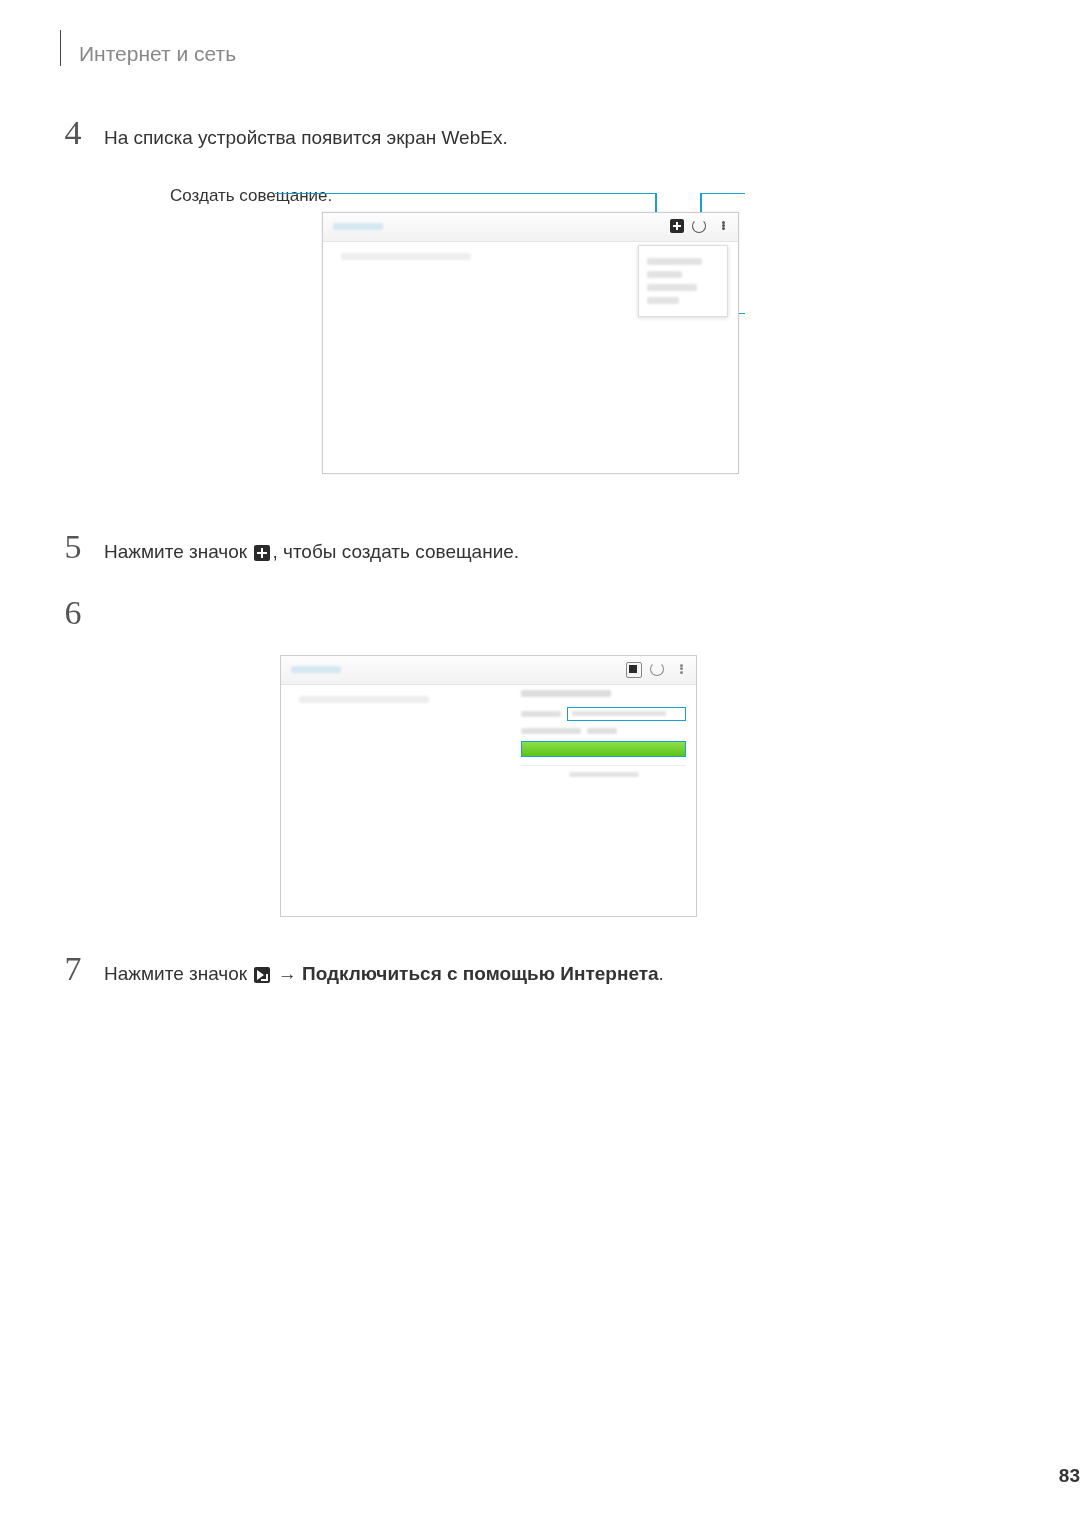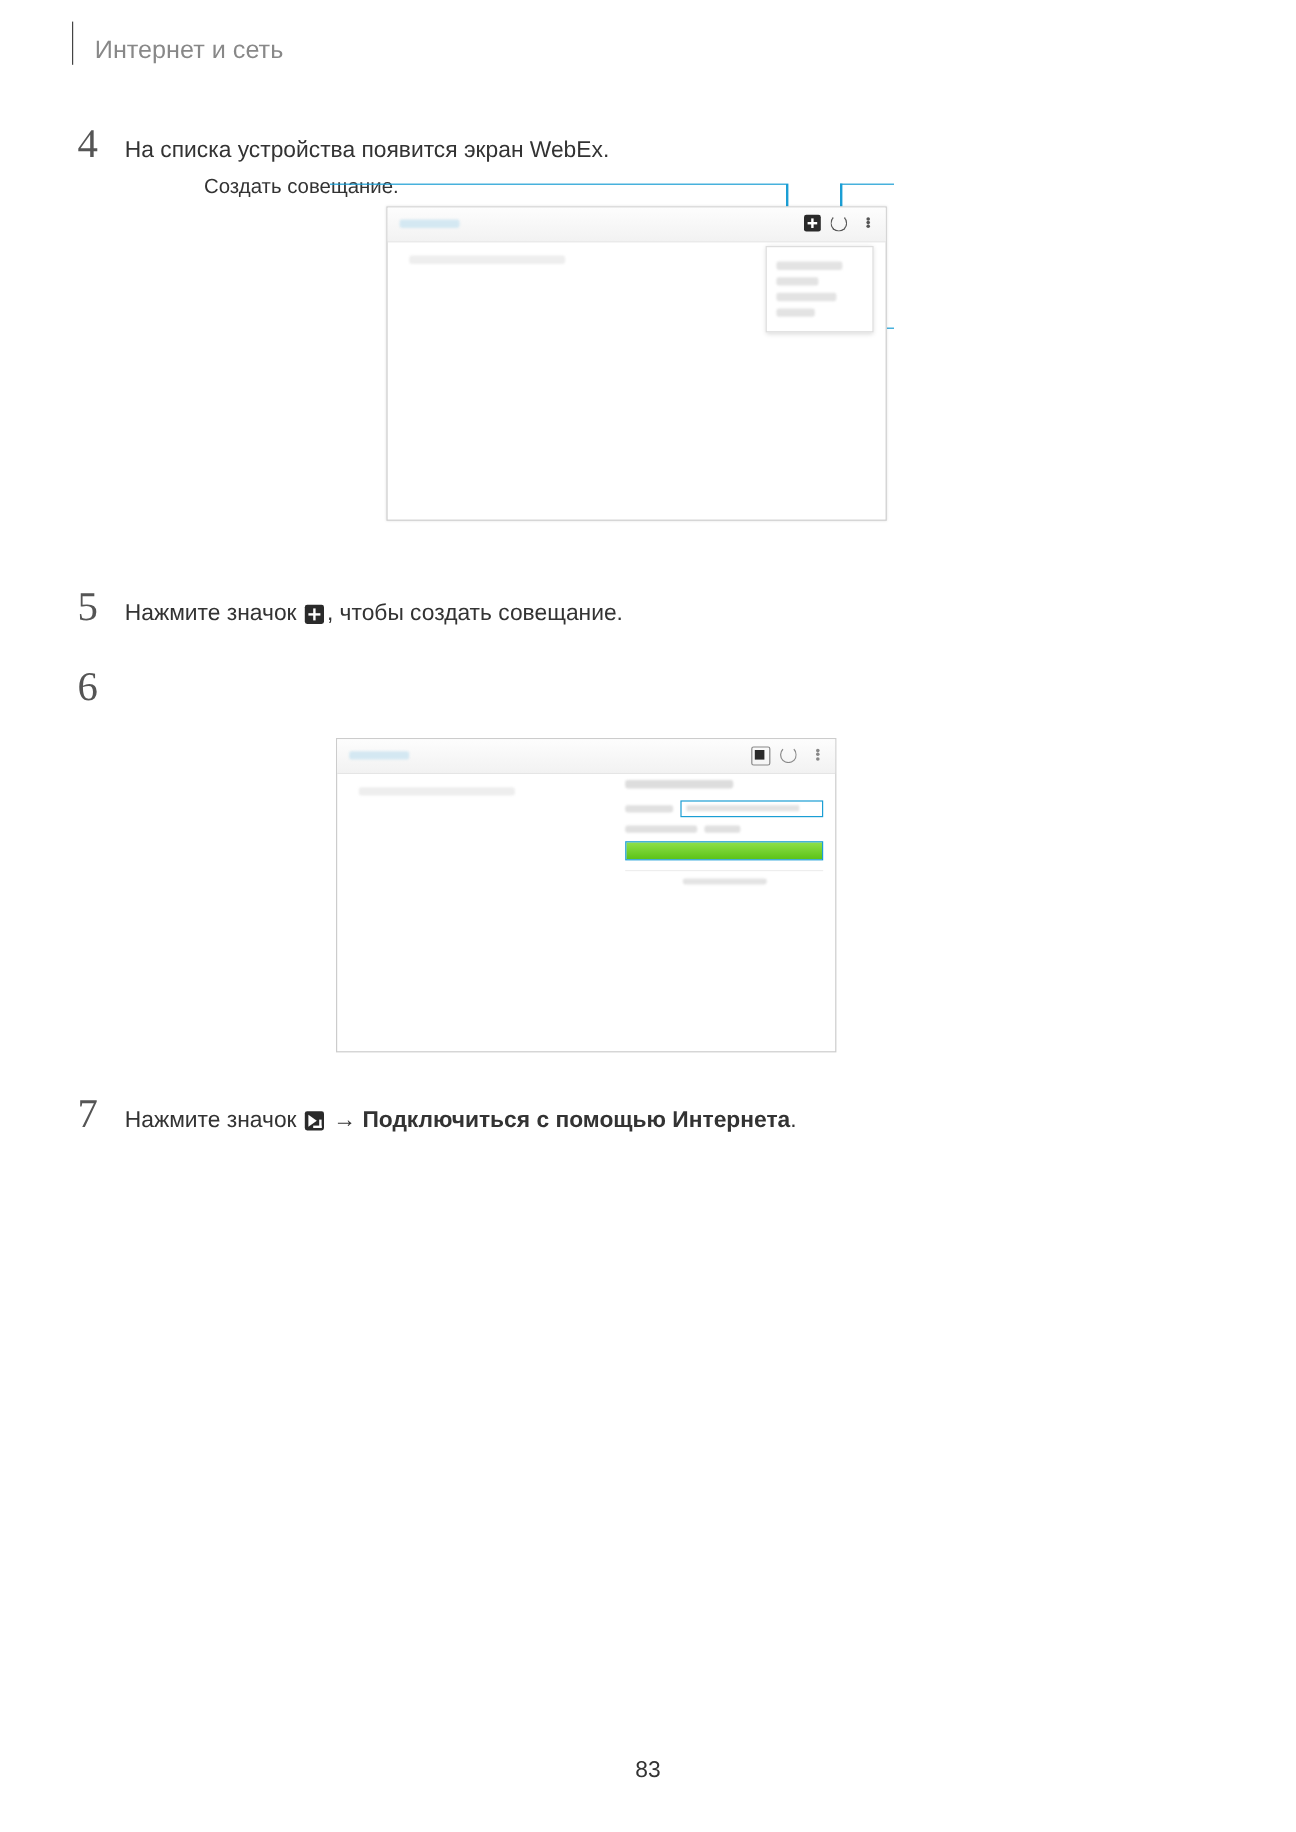--- a/index.html
+++ b/index.html
@@ -9,21 +9,21 @@
     background: #fff;
     color: #333;
     width: 1080px;
     height: 1527px;
     position: relative;
   }
   .page {
     position: relative;
     width: 1080px;
     height: 1527px;
-    padding: 18px 70px 0 60px;
+    padding: 30px 70px 0 60px;
     box-sizing: border-box;
     border-radius: 32px;
   }
   .header-rule {
     border-left: 1.5px solid #444;
     padding-left: 18px;
     height: 36px;
     display: flex;
     align-items: flex-end;
   }
@@ -50,21 +50,21 @@
     font-size: 19px;
     color: #333;
     line-height: 1.5;
     padding-top: 8px;
   }
   .step-text strong { font-weight: 700; }
 
   
   .fig1 {
     position: relative;
-    margin: 4px 0 0 40px;
+    margin: 32px 0 0 40px;
     height: 325px;
   }
   .callout {
     position: absolute;
     font-size: 17px;
     color: #333;
     line-height: 1.35;
   }
   .callout.left { text-align: left; }
   .line {
@@ -260,23 +260,24 @@
     right:2px; bottom:2px;
     width:5px; height:5px;
     border-right:2px solid #fff;
     border-bottom:2px solid #fff;
   }
 
   .page-num {
     position: absolute;
     left: 0; right: 0;
     bottom: 40px;
-    text-align: center;
+    text-align: right;
     font-size: 19px;
     color: #333;
+    font-weight: bold;
   }
 </style>
 </head>
 <body>
 
 <div class="page">
   <div class="header-rule">
     <span class="section-title">Интернет и сеть</span>
   </div>
 

